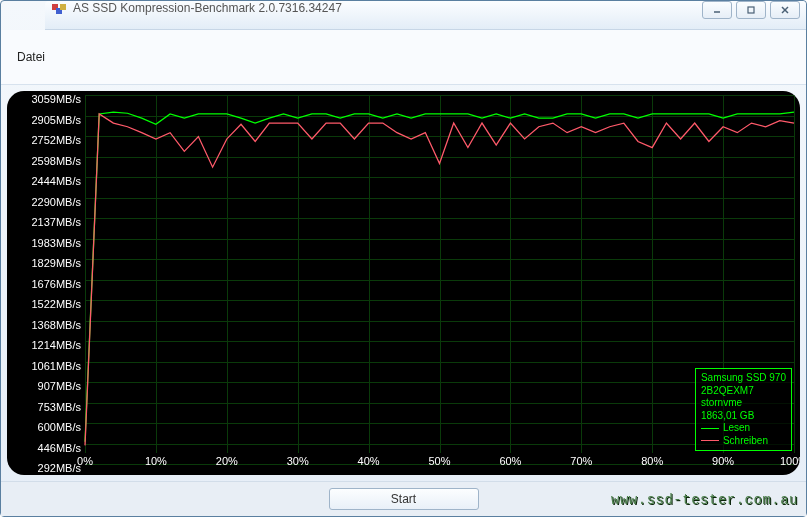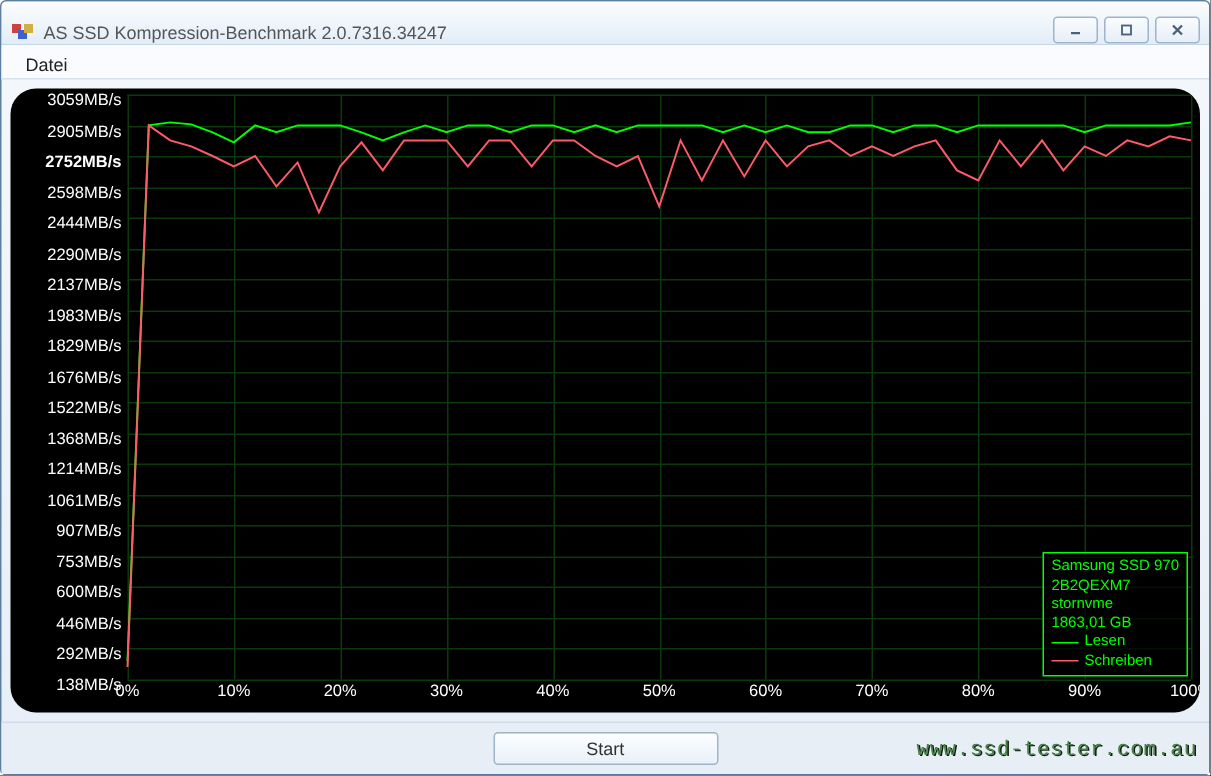--- a/index.html
+++ b/index.html
@@ -18,27 +18,28 @@
     box-sizing: border-box;
     border: 1px solid #5a7fa0;
     border-radius: 4px;
     background: linear-gradient(#f4f8fc, #e6eef7);
     display: flex;
     flex-direction: column;
   }
   .titlebar {
     height: 28px;
     display: flex;
-    align-items: flex-end;
+    align-items: flex-start;
     padding: 0 6px;
     background: linear-gradient(#fbfdff, #e3edf7);
     border-bottom: 1px solid #c7d6e6;
     border-top-left-radius: 4px;
     border-top-right-radius: 4px;
     color: #555;
+    margin-left: 44px;
   }
   .titlebar .app-icon {
     width: 16px; height: 16px;
     margin-right: 6px;
     display: flex;
     align-items: center;
     justify-content: center;
   }
   .title-text { flex: 0 0 auto; }
   .title-spacer { flex: 1; }
@@ -49,22 +50,22 @@
     border-radius: 3px;
     background: linear-gradient(#fafdff,#e6eef7);
     display: flex; align-items: center; justify-content: center;
     color: #4a6075;
     font-size: 10px;
     cursor: pointer;
   }
   .menubar {
     height: 22px;
     display: flex;
-    align-items: flex-end;
-    padding: 0 8px;
+    align-items: center;
+    padding: 16px 8px;
     background: #f9fbfe;
     border-bottom: 1px solid #d7e2ee;
   }
   .menu-item {
     padding: 2px 8px;
     color: #222;
     cursor: default;
   }
   .chart-wrap {
     flex: 1;
@@ -199,21 +200,21 @@
   </div>
 
   <div class="menubar">
     <div class="menu-item">Datei</div>
   </div>
 
   <div class="chart-wrap">
     <div class="y-axis" id="y-axis">
         <div class="y-tick" style="top: 4px;">3059MB/s</div>
         <div class="y-tick" style="top: 24.5615px;">2905MB/s</div>
-        <div class="y-tick" style="top: 44.9894px; font-weight: bold;">2752MB/s</div>
+        <div class="y-tick" style="top: 44.9894px;">2752MB/s</div>
         <div class="y-tick" style="top: 65.5508px;">2598MB/s</div>
         <div class="y-tick" style="top: 86.1123px;">2444MB/s</div>
         <div class="y-tick" style="top: 106.674px;">2290MB/s</div>
         <div class="y-tick" style="top: 127.102px;">2137MB/s</div>
         <div class="y-tick" style="top: 147.663px;">1983MB/s</div>
         <div class="y-tick" style="top: 168.225px;">1829MB/s</div>
         <div class="y-tick" style="top: 188.653px;">1676MB/s</div>
         <div class="y-tick" style="top: 209.214px;">1522MB/s</div>
         <div class="y-tick" style="top: 229.775px;">1368MB/s</div>
         <div class="y-tick" style="top: 250.337px;">1214MB/s</div>

